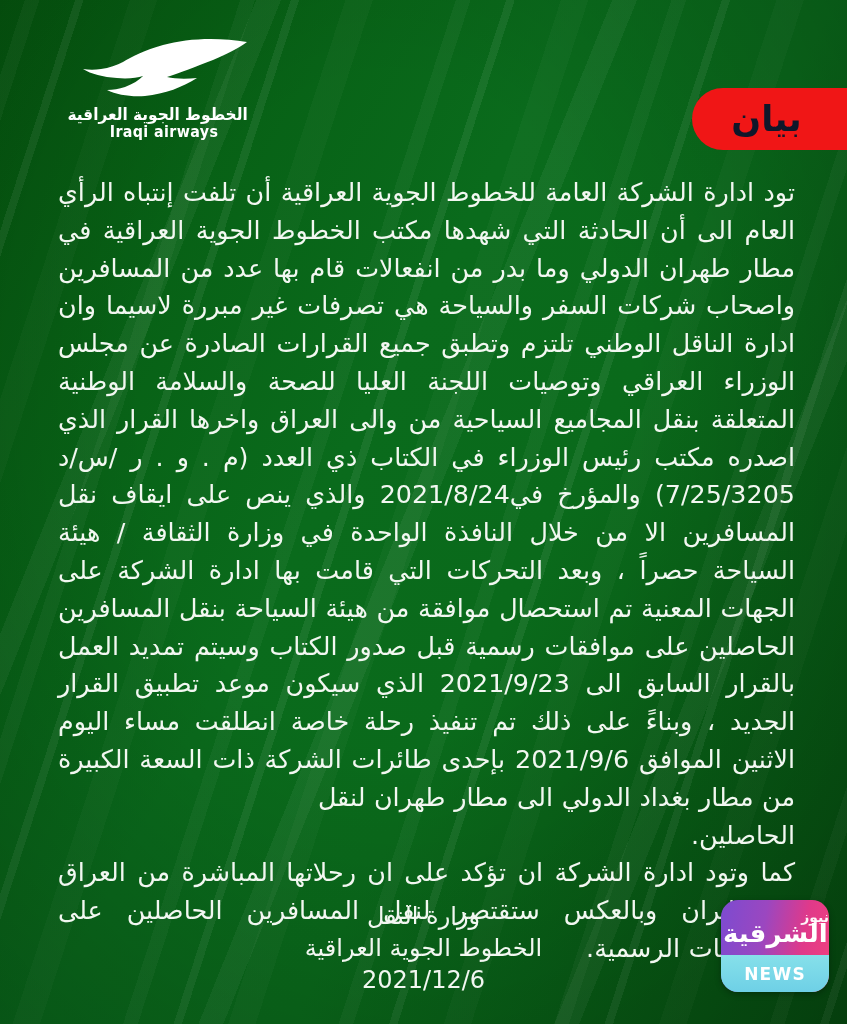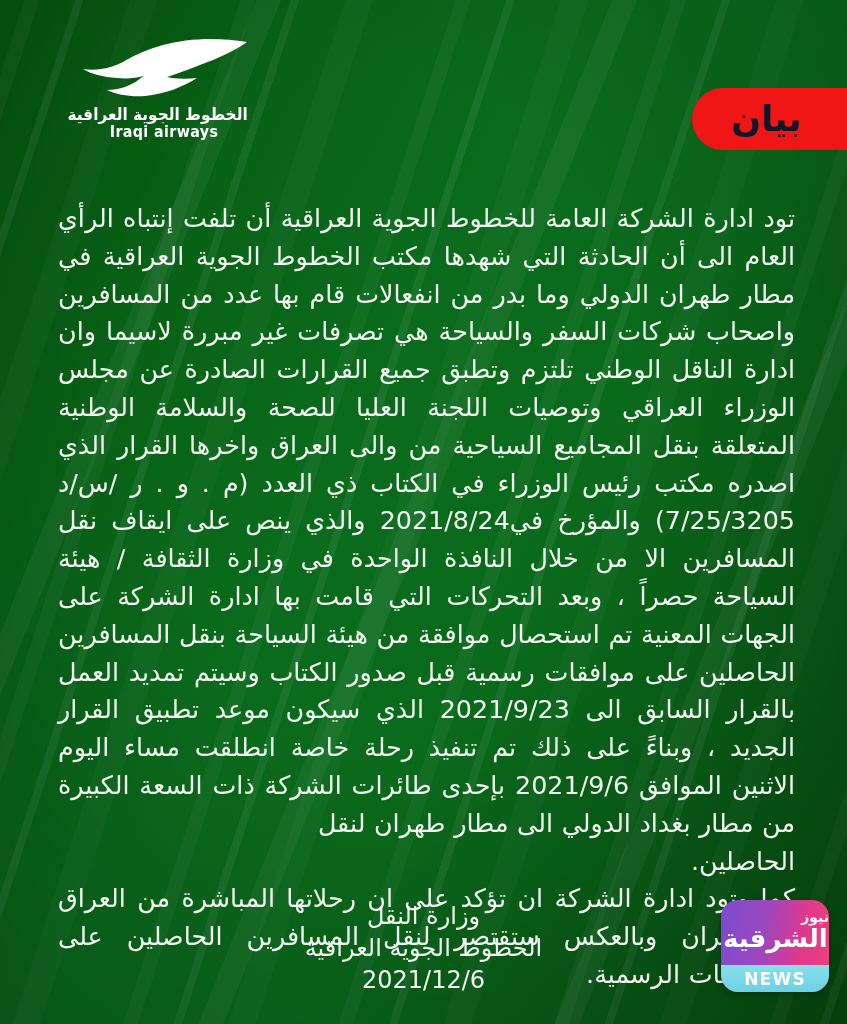--- a/index.html
+++ b/index.html
@@ -120,21 +120,21 @@
     color: #0f172a;
     font-size: 35px;
     font-weight: 700;
     line-height: 1;
     letter-spacing: 0.5px;
   }
 
   
   .body-wrap {
     position: absolute;
-    top: 200px;
+    top: 174px;
     left: 58px;
     right: 52px;
   }
   .body-text {
     color: #f2f7f1;
     font-size: 25.4px;
     line-height: 37.8px;
     text-align: justify;
     text-align-last: right;
     direction: rtl;
@@ -198,21 +198,21 @@
   .news-ar {
     margin-top: 12px;
     color: #ffffff;
     font-size: 25px;
     font-weight: 700;
     line-height: 1;
     letter-spacing: -1px;
     transform: scaleX(1.04);
   }
   .news-bottom {
-    height: 27px;
+    height: 37px;
     background: linear-gradient(180deg, #86e0ea 0%, #6ed0e6 100%);
     display: flex;
     align-items: center;
     justify-content: center;
   }
   .news-en {
     color: #ffffff;
     font-size: 17px;
     font-weight: 700;
     letter-spacing: 1.2px;

